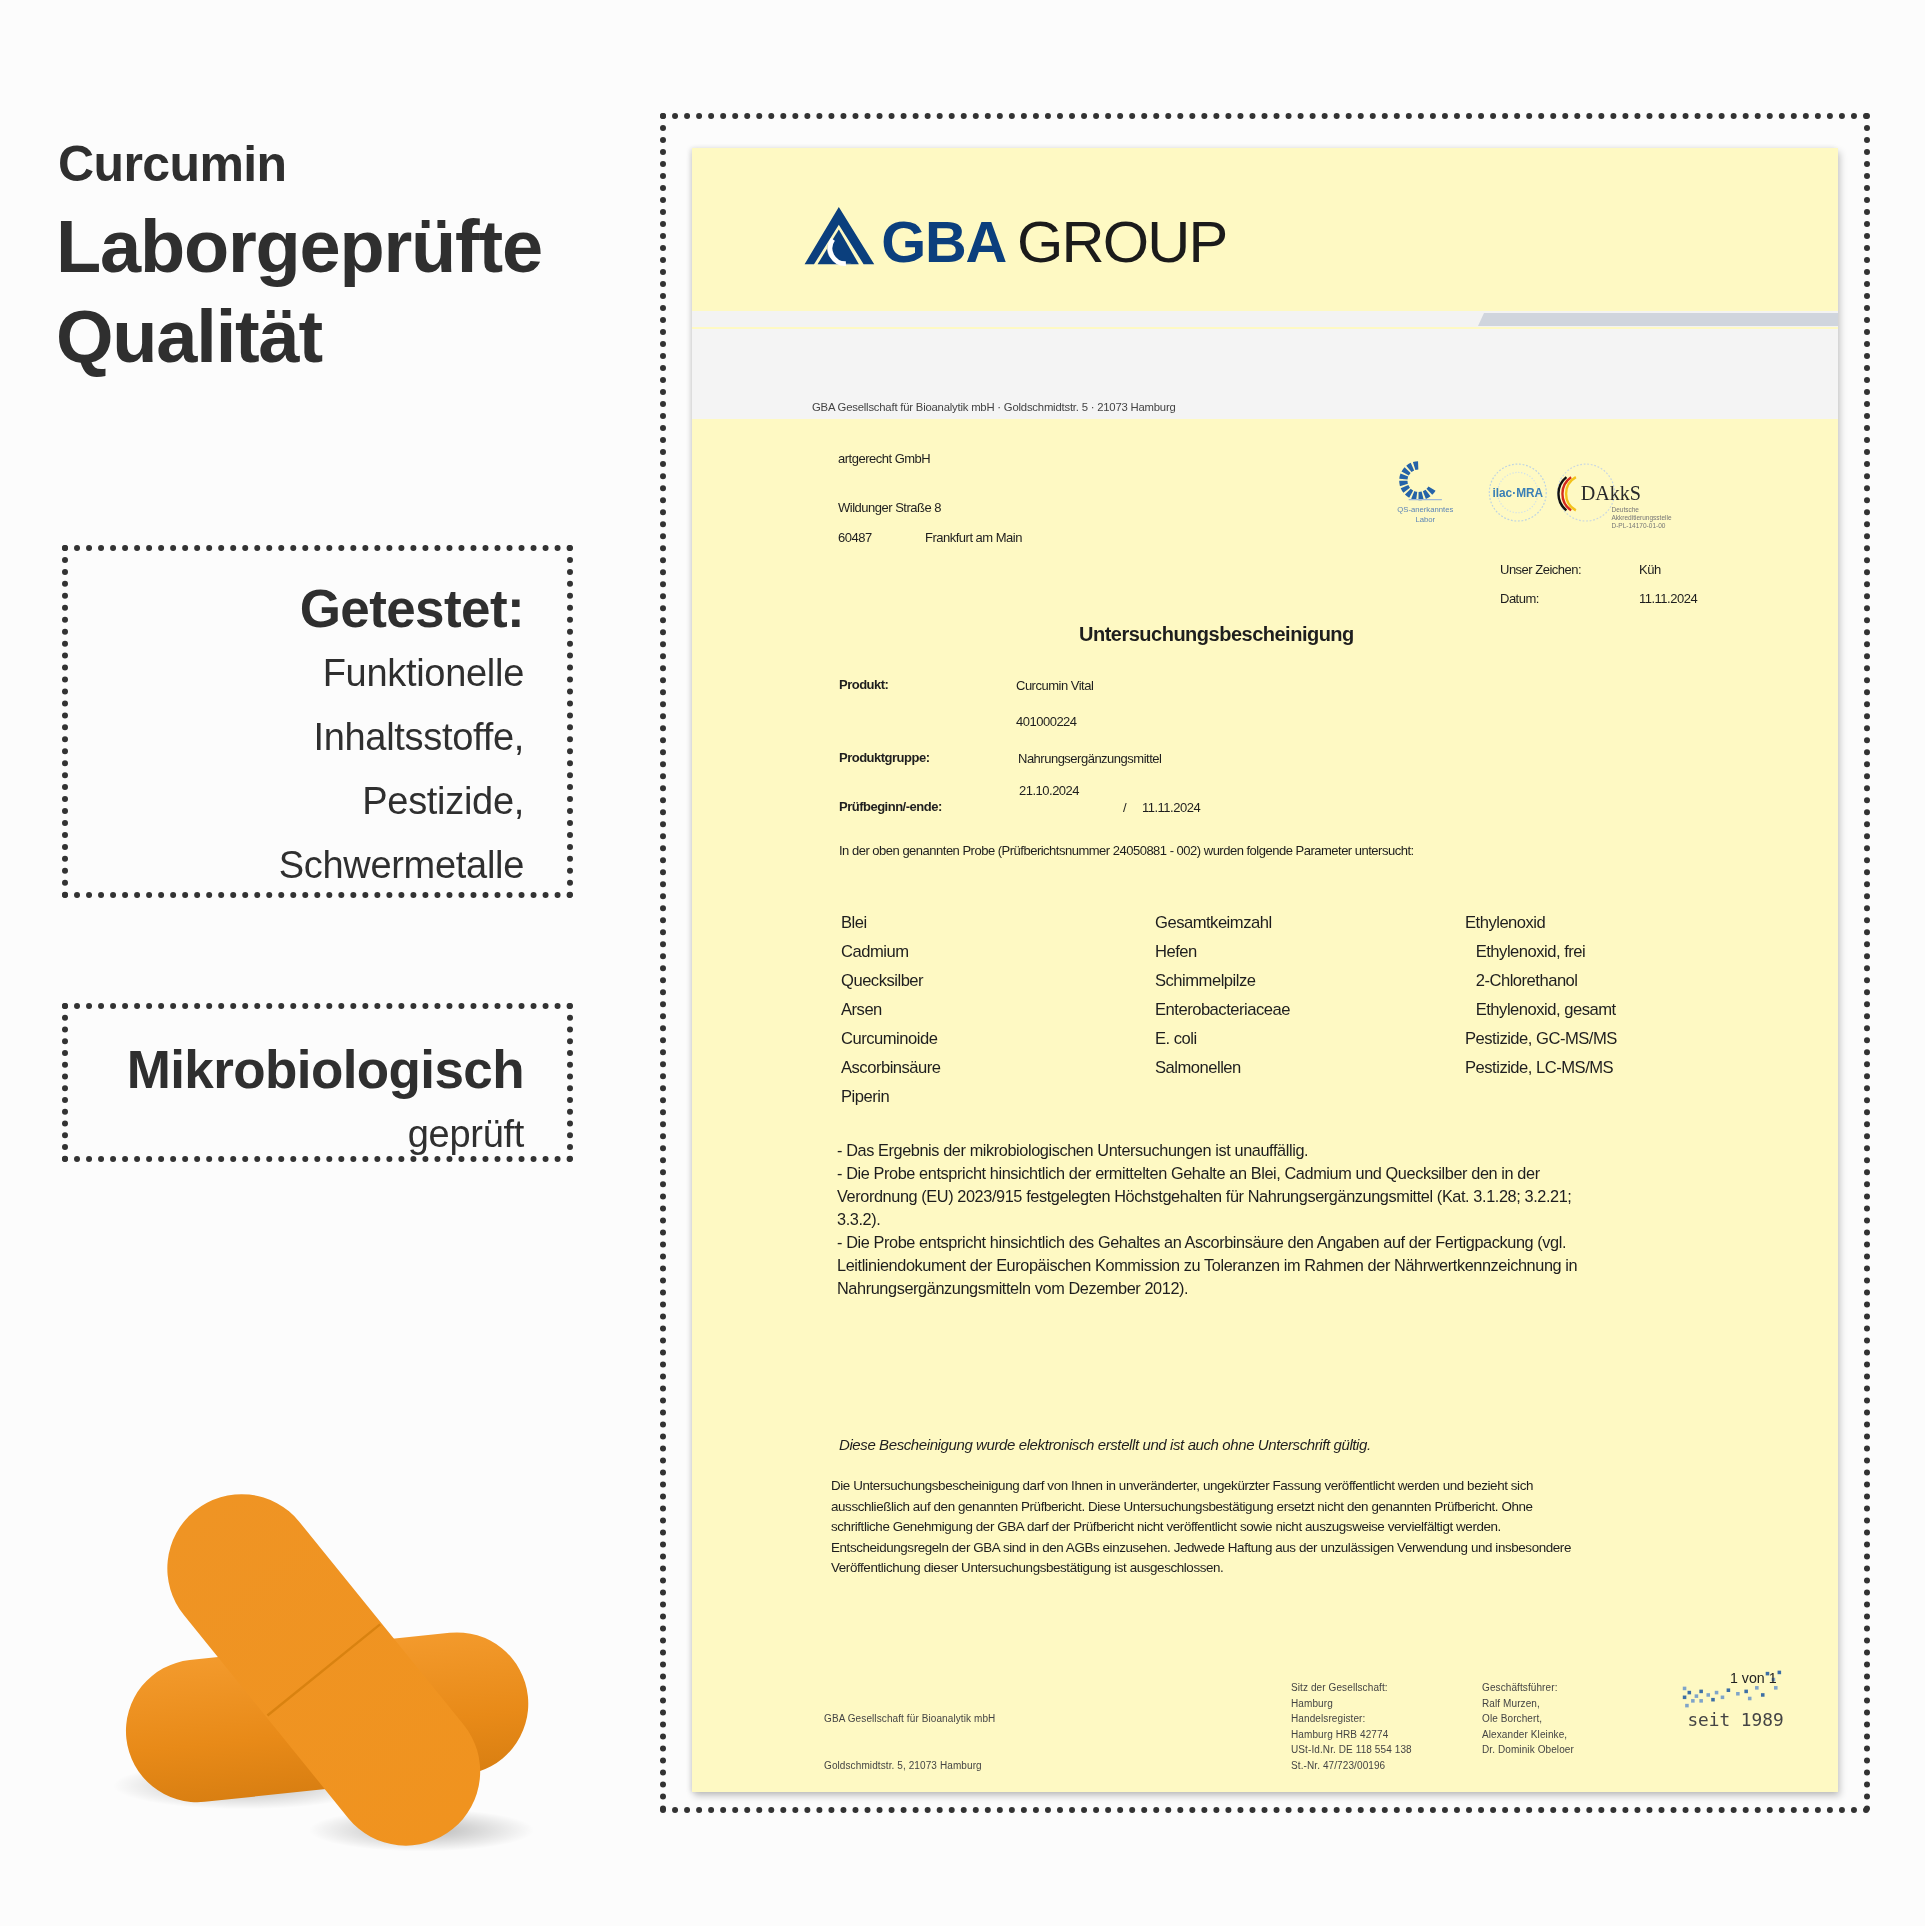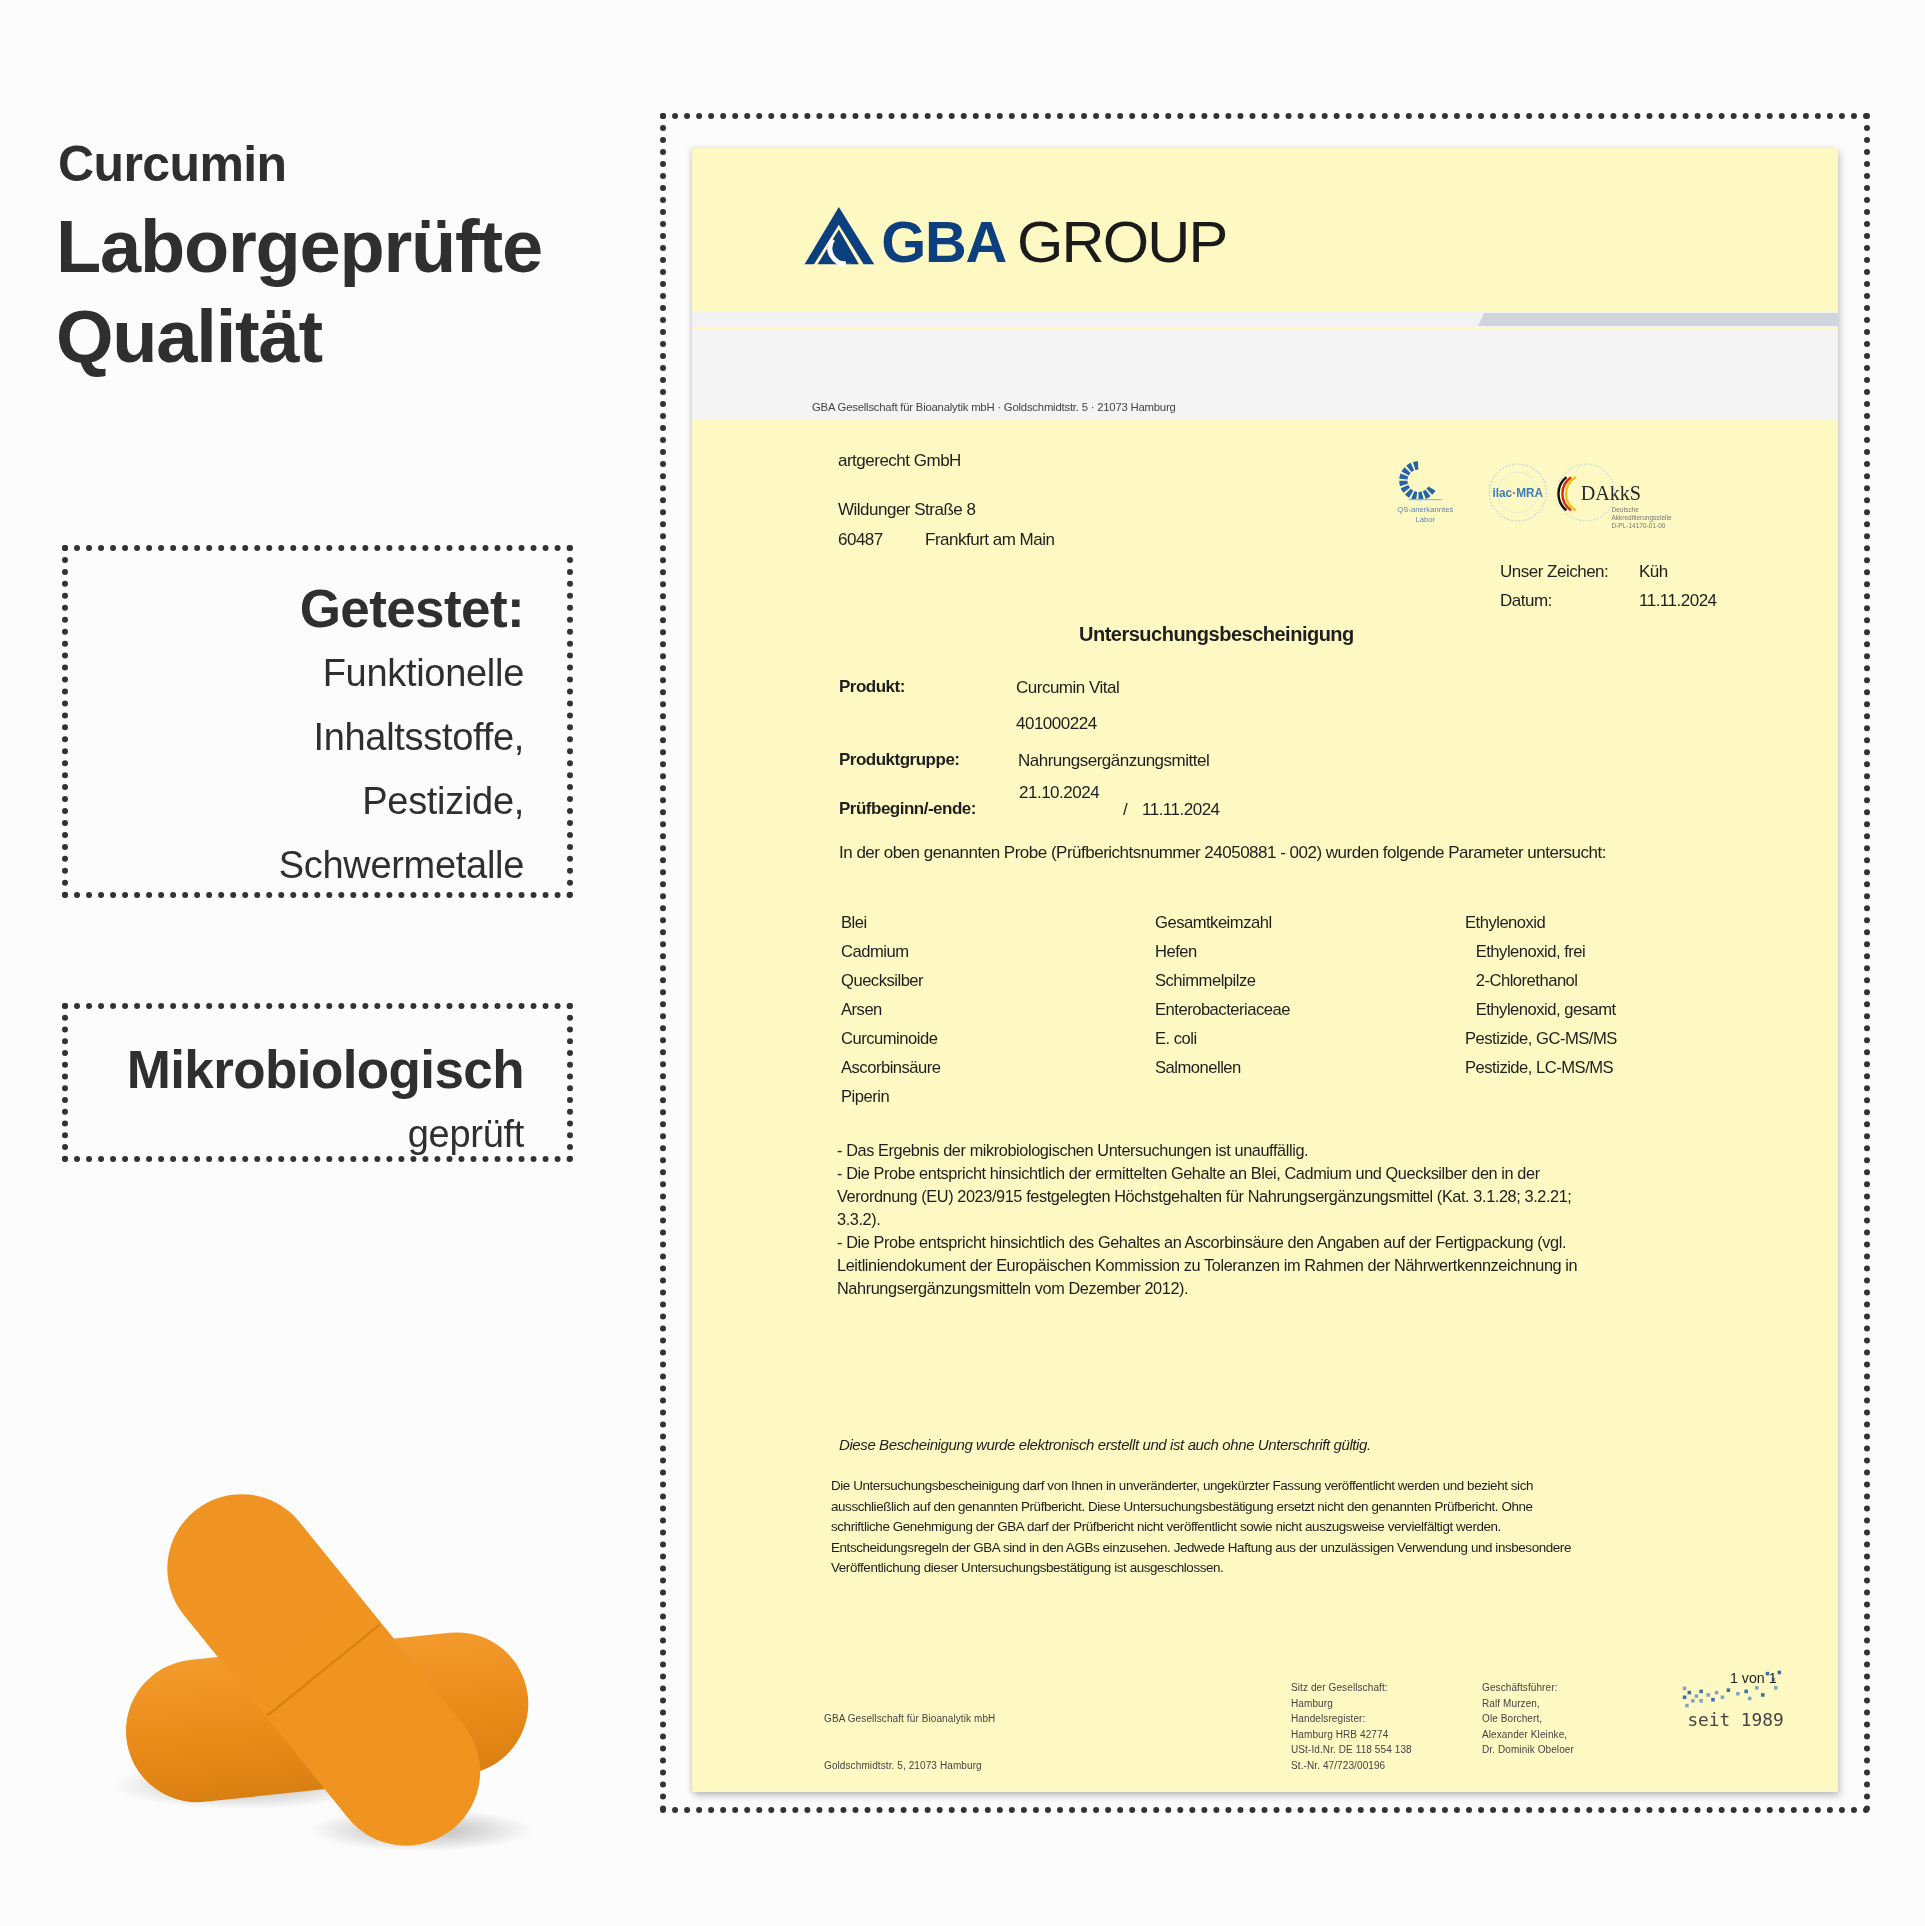--- a/index.html
+++ b/index.html
@@ -37,21 +37,21 @@
     box-shadow: -2.4px 0 4.8px rgba(0,0,0,0.10), 2.4px 3.6px 7.1px rgba(0,0,0,0.22);
     overflow:hidden;
   }
   .doc .logo { position:absolute; left:111px; top:59px; width:428px; height:59px; }
   .band-light { position:absolute; left:0; top:163px; width:1146px; height:15.5px; background:#f3f3f3; }
   .band-blue { position:absolute; left:786px; top:165px; width:361px; height:13px; background:#d0d5dd;
                clip-path: polygon(6px 0, 100% 0, 100% 100%, 0 100%); }
   .band-gray { position:absolute; left:0; top:181px; width:1146px; height:90px; background:#f4f4f4; }
   .sender-line { position:absolute; left:120px; top:253px; font-size:11.3px; color:#444; letter-spacing:-0.2px; }
 
-  .doc-text { position:absolute; font-size:17px; color:#1e1e1e; letter-spacing:-0.5px; white-space:nowrap; }
+  .doc-text { position:absolute; font-size:13px; color:#1e1e1e; letter-spacing:-0.5px; white-space:nowrap; }
   .doc-bold { font-weight:700; }
   .doc-small { position:absolute; font-size:14.3px; color:#1e1e1e; letter-spacing:-0.4px; line-height:20px; }
   .foot { position:absolute; font-size:10px; color:#444; line-height:15.5px; white-space:nowrap; letter-spacing:0.1px; }
 
   .cert-logos { position:absolute; left:683px; top:309px; width:333px; height:83px; }
 
   .params { position:absolute; left:149px; top:765px; }
   .param-col { position:absolute; top:0; }
   .param-col div { height:29px; font-size:16.6px; color:#1e1e1e; letter-spacing:-0.5px; white-space:nowrap; }
   .param-col .indent { padding-left:10.7px; }

